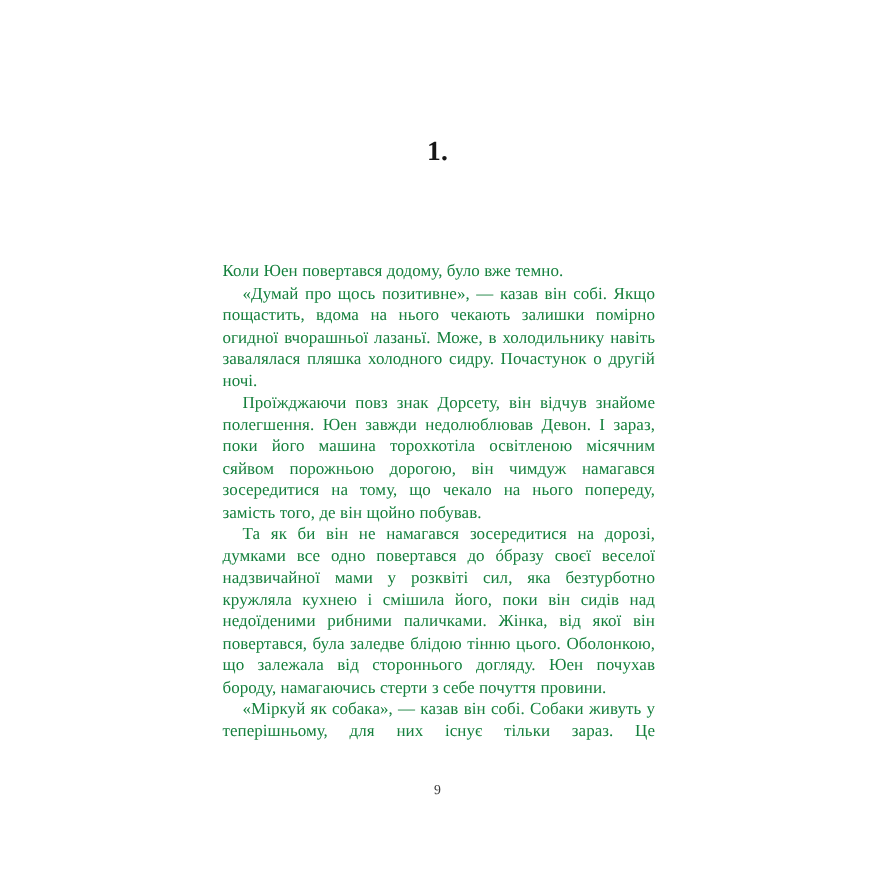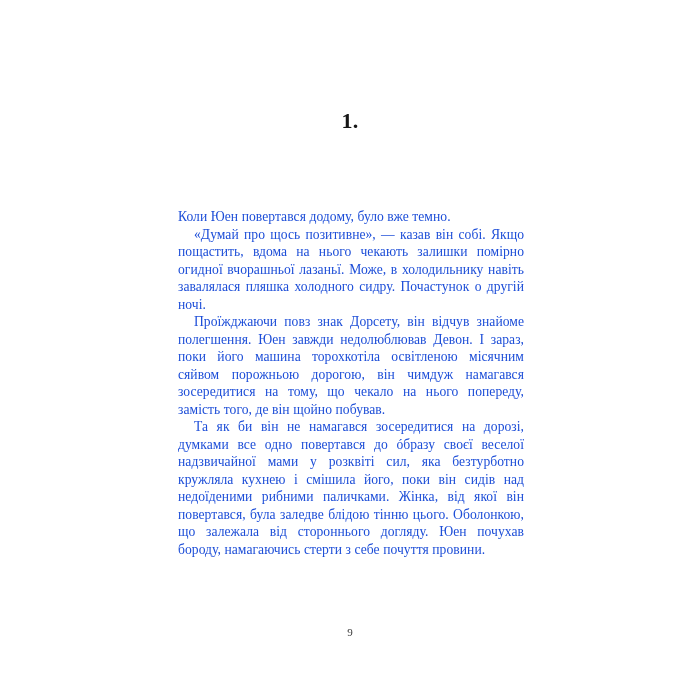--- a/index.html
+++ b/index.html
@@ -49,21 +49,21 @@
   }
 
   .para {
     margin: 0;
     padding: 0;
     font-size: 13.6px;
     line-height: 17.5px;
     text-align: justify;
     text-justify: inter-word;
     hyphens: manual;
-    color: #1d4ed8;
+    color: #15803d;
     letter-spacing: 0.04px;
     word-spacing: 0.1px;
   }
   .para + .para {
     margin-top: 0;
   }
   .para.indent {
     text-indent: 16px;
   }
 
@@ -85,17 +85,18 @@
 
 <div class="page">
 
   <div class="chapter-heading">1.</div>
 
   <div class="text-block">
     <p class="para">Коли Юен повертався додому, було вже темно.</p>
     <p class="para indent">«Думай про щось позитивне», — казав він собі. Якщо пощастить, вдома на нього чекають залишки помірно огидної вчорашньої лазаньї. Може, в холодильнику навіть завалялася пляшка холодного сидру. Почастунок о другій ночі.</p>
     <p class="para indent">Проїжджаючи повз знак Дорсету, він відчув знайоме полегшення. Юен завжди недолюблював Девон. І зараз, поки його машина торохкотіла освітленою місячним сяйвом порожньою дорогою, він чимдуж намагався зосередитися на тому, що чекало на нього попереду, замість того, де він щойно побував.</p>
     <p class="para indent">Та як би він не намагався зосередитися на дорозі, думками все одно повертався до óбразу своєї веселої надзвичайної мами у розквіті сил, яка безтурботно кружляла кухнею і смішила його, поки він сидів над недоїденими рибними паличками. Жінка, від якої він повертався, була заледве блідою тінню цього. Оболонкою, що залежала від стороннього догляду. Юен почухав бороду, намагаючись стерти з себе почуття провини.</p>
+    <p class="para indent justify-last" style="text-align-last: justify;">«Міркуй як собака», — казав він собі. Собаки живуть у теперішньому, для них існує тільки зараз. Це</p>
   </div>
 
   <div class="folio">9</div>
 
 </div>
 
 </body></html>

